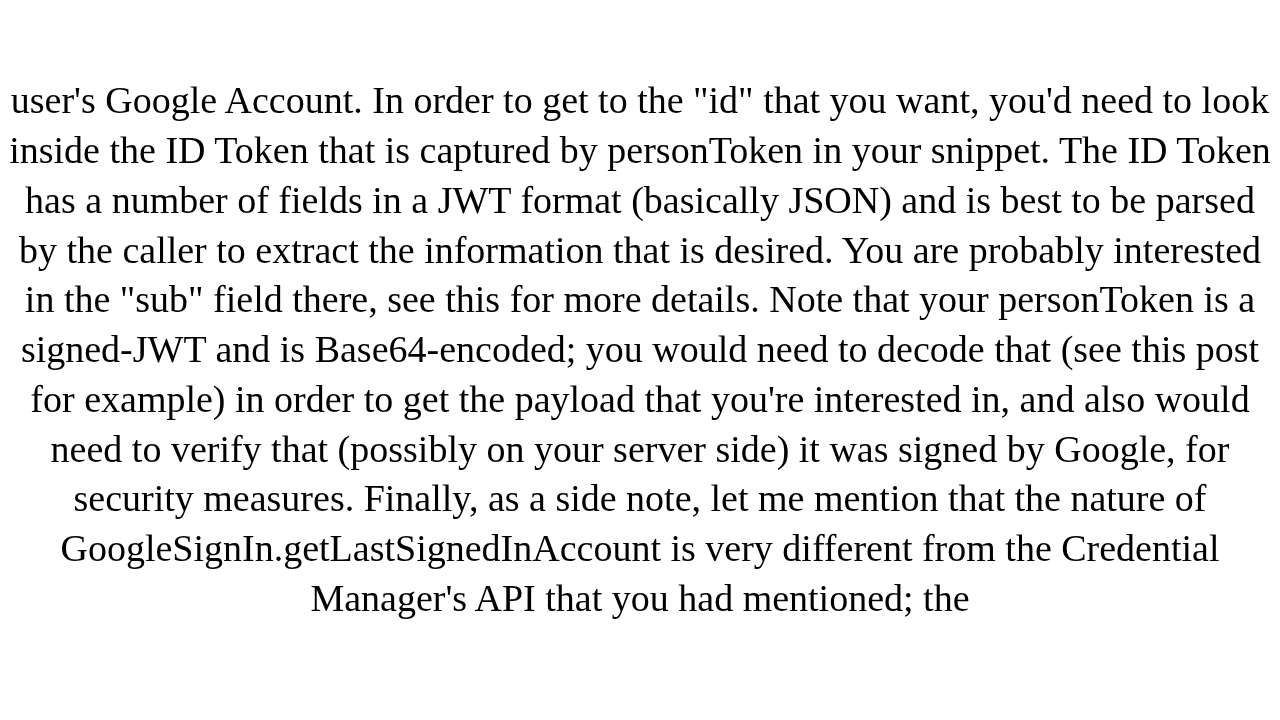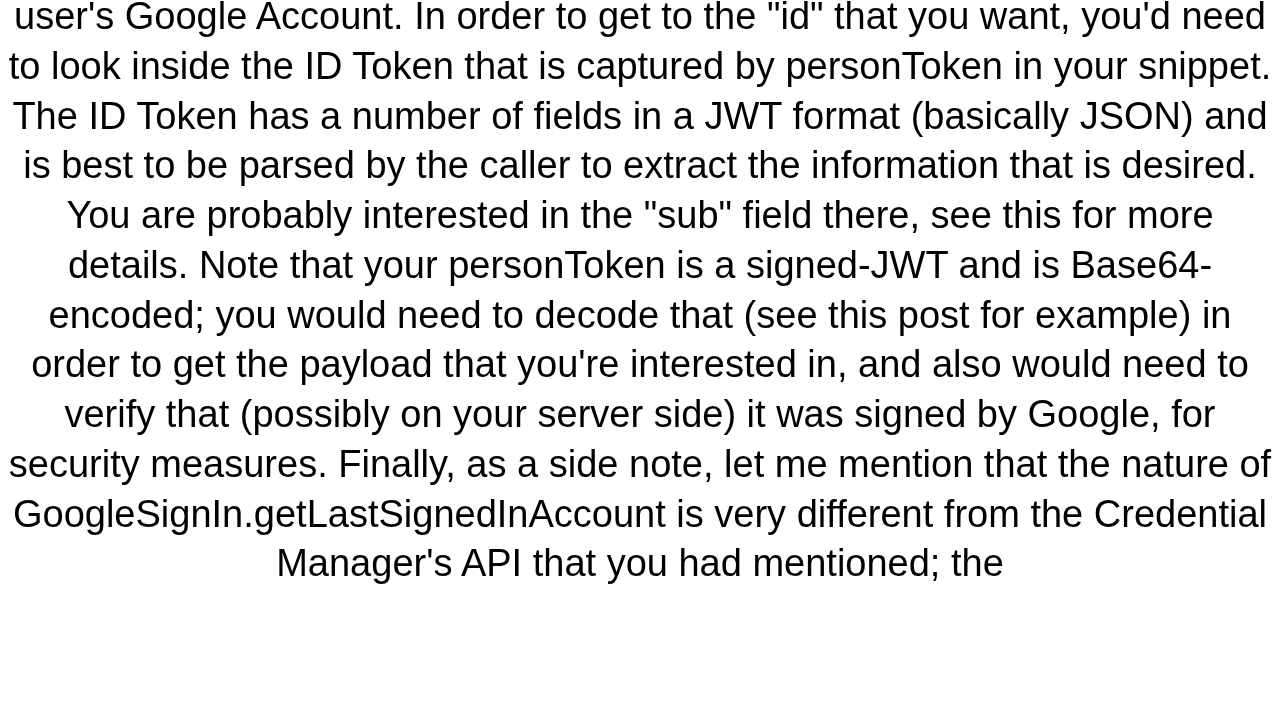--- a/index.html
+++ b/index.html
@@ -13,21 +13,22 @@
       overflow: hidden;
       background: #ffffff;
       font-family: Arial, Helvetica, sans-serif;
     }
     .content {
       width: 1280px;
       height: 720px;
       padding: 12px 2px;
       display: flex;
       flex-direction: column;
-      justify-content: flex-start;
+      justify-content: center;
+      font-family: Liberation Serif, serif;
     }
     .body-text {
       font-size: 38px;
       line-height: 1.31;
       color: #000000;
       text-align: center;
       font-weight: 400;
       letter-spacing: 0px;
       margin-top: -20px;
     }

